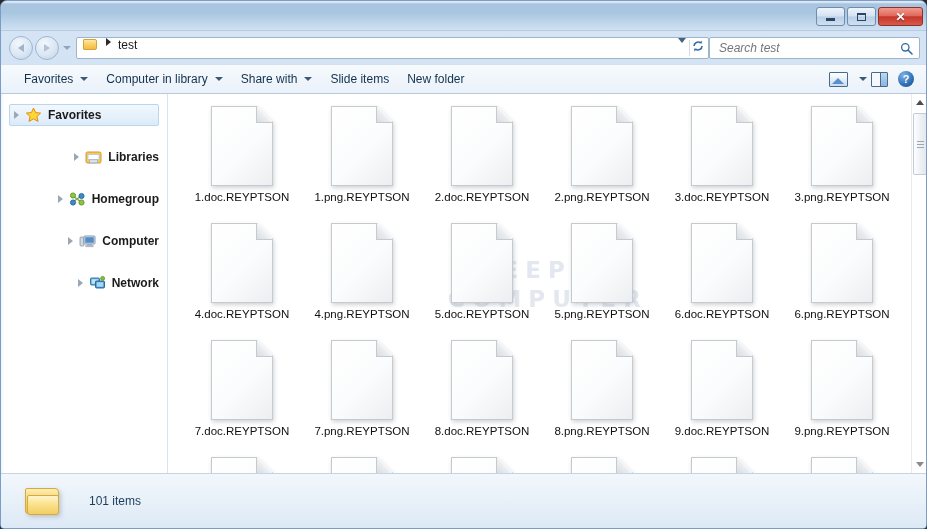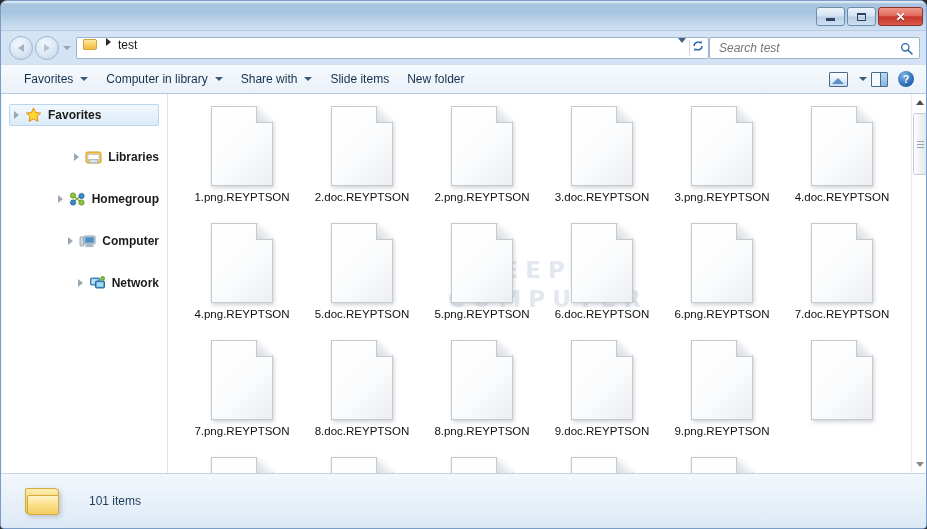--- a/index.html
+++ b/index.html
@@ -706,20 +706,27 @@
         <div>BLEEPING</div>
         <div>COMPUTER</div>
       </div>
 
       <div class="filegrid">
         <div class="fileitem">
           <span class="fileicon">
               <span class="page"></span>
               <span class="fold"></span>
             </span>
+          <span class="filename">1.doc.REYPTSON</span>
+        </div>
+        <div class="fileitem">
+          <span class="fileicon">
+              <span class="page"></span>
+              <span class="fold"></span>
+            </span>
           <span class="filename">1.png.REYPTSON</span>
         </div>
         <div class="fileitem">
           <span class="fileicon">
               <span class="page"></span>
               <span class="fold"></span>
             </span>
           <span class="filename">2.doc.REYPTSON</span>
         </div>
         <div class="fileitem">

